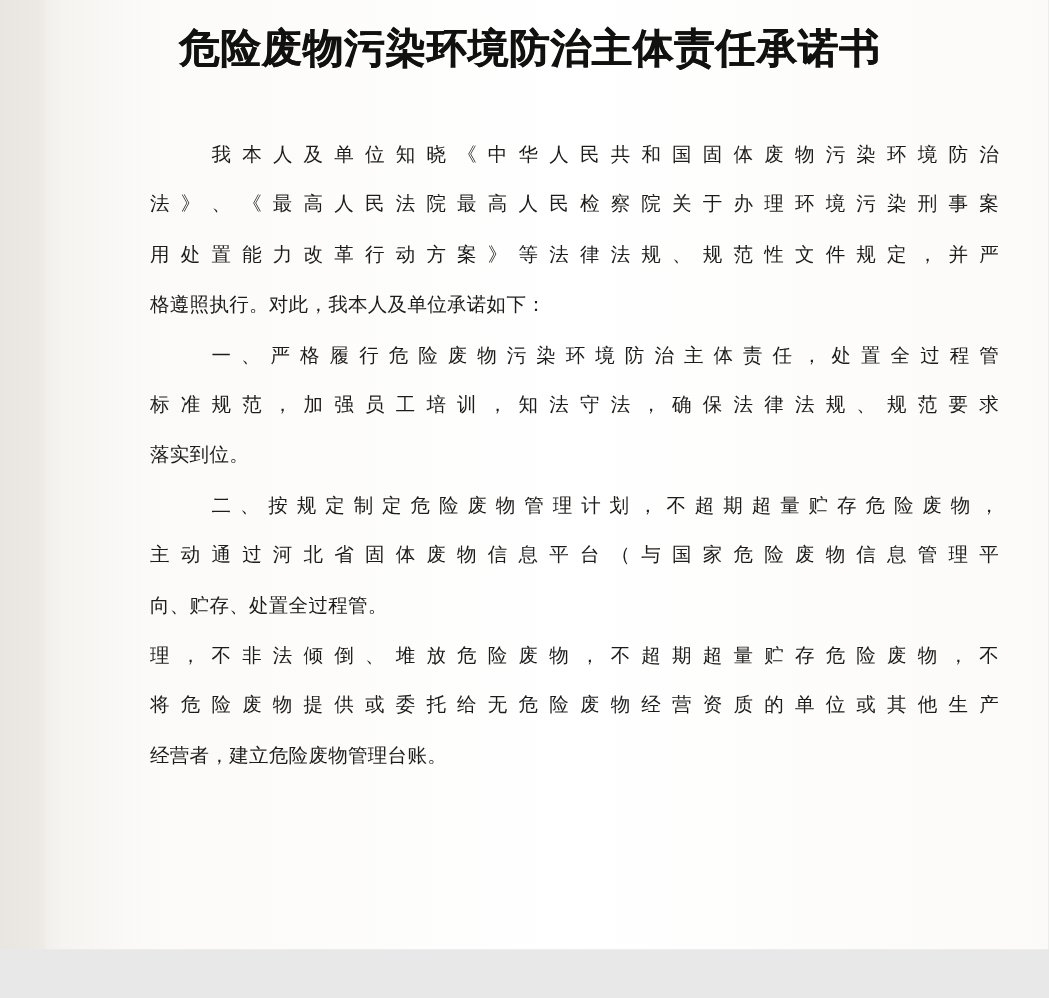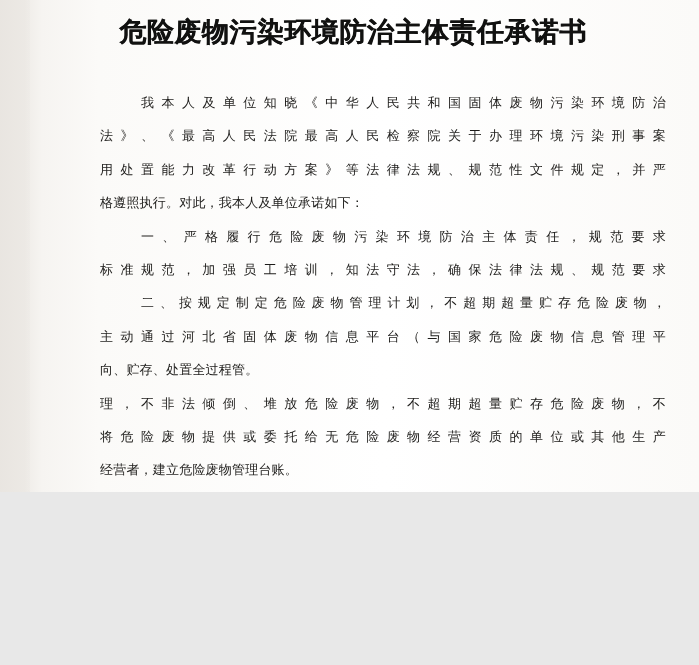--- a/index.html
+++ b/index.html
@@ -3,21 +3,21 @@
 <meta charset="utf-8">
 <style>
   html, body {
     margin: 0;
     padding: 0;
     background: #e8e8e8;
   }
   .page {
     position: relative;
     width: 699px;
-    height: 492px;
+    height: 633px;
     overflow: hidden;
     background:
       linear-gradient(90deg,
         var(--paper-edge) 0%,
         var(--paper-edge) 3.5%,
         var(--paper-mid) 6%,
         var(--paper) 14%,
         #ffffff 55%,
         var(--paper) 100%);
     font-family: "Liberation Serif", "DejaVu Serif", serif;
@@ -72,22 +72,23 @@
 </head>
 <body>
 
 <div class="page">
   <h1 class="title">危险废物污染环境防治主体责任承诺书</h1>
   <div class="content">
       <div class="line fill indent">我本人及单位知晓《中华人民共和国固体废物污染环境防治</div>
       <div class="line fill">法》、《最高人民法院最高人民检察院关于办理环境污染刑事案</div>
       <div class="line fill">用处置能力改革行动方案》等法律法规、规范性文件规定，并严</div>
       <div class="line">格遵照执行。对此，我本人及单位承诺如下：</div>
-      <div class="line fill indent">一、严格履行危险废物污染环境防治主体责任，规范要求</div>
+      <div class="line fill indent">一、严格履行危险废物污染环境防治主体责任，处置全过程管</div>
       <div class="line fill">标准规范，加强员工培训，知法守法，确保法律法规、规范要求</div>
+      <div class="line">落实到位。</div>
       <div class="line fill indent">二、按规定制定危险废物管理计划，不超期超量贮存危险废物，</div>
       <div class="line fill">主动通过河北省固体废物信息平台（与国家危险废物信息管理平</div>
       <div class="line">向、贮存、处置全过程管。</div>
       <div class="line fill">理，不非法倾倒、堆放危险废物，不超期超量贮存危险废物，不</div>
       <div class="line fill">将危险废物提供或委托给无危险废物经营资质的单位或其他生产</div>
       <div class="line">经营者，建立危险废物管理台账。</div>
     </div>
 </div>
 
 </body></html>

